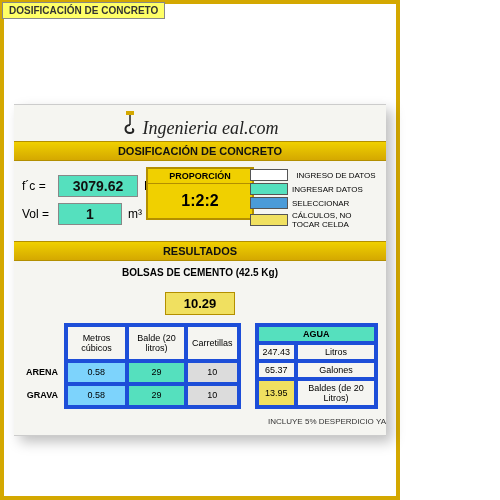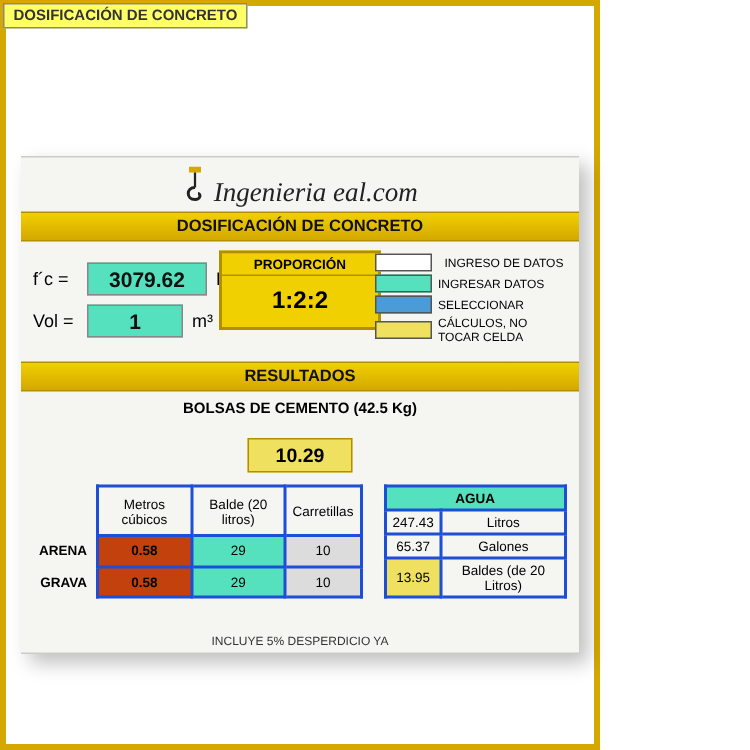--- a/index.html
+++ b/index.html
@@ -31,29 +31,29 @@
 .sw-input { background: #ffffff; }
 .sw-enter { background: #55e0be; }
 .sw-select { background: #4a9bd8; color: #fff; }
 .sw-calc { background: #f0e060; }
 .legend .row.header .txt { text-align:center; font-weight:normal; }
 .bolsas { text-align:center; margin: 6px 0 4px 0; }
 .bolsas .label { font-size: 10px; font-weight: bold; }
 .bolsas .val { display:inline-block; background: #f0e060; border: 1px solid #b38f00; width: 70px; padding: 3px 0; font-size: 13px; font-weight: bold; margin-top: 14px; }
 .bottom { display:flex; padding: 4px 8px 2px 8px; gap: 14px; }
 table { border-collapse: collapse; }
-td, th { border: 2px solid #1d4ed8; padding: 2px 4px; font-size: 9px; text-align: center; }
+td, th { border: 4px solid #1d4ed8; padding: 2px 4px; font-size: 9px; text-align: center; }
 th { background: #f5f5f1; font-weight: normal; }
 .mat-table th.rowlabel { font-weight: bold; text-align: right; border: none; background: transparent; padding-right: 6px; }
-.mat-table td.val-orange { background: #c2410c; font-weight: bold; margin-left: 12px; }
+.mat-table td.val-orange { background: #7dd3fc; font-weight: normal; margin-left: 12px; }
 .mat-table td.val-teal { background: #55e0be; }
 .mat-table td.val-gray { background: #dcdcdc; }
 .agua-table th { background: #55e0be; font-weight: bold; }
 .agua-table td.calc { background: #f0e060; }
-.footnote { text-align:center; font-size: 8px; margin-top: 22px; color: #333; }
+.footnote { text-align:right; font-size: 8px; margin-top: 6px; color: #333; }
 </style>
 </head>
 <body>
 
 <div class="frame">
   <div class="top-tag">DOSIFICACIÓN DE CONCRETO</div>
 
   <div class="sheet">
 
     <div class="logo-row">

